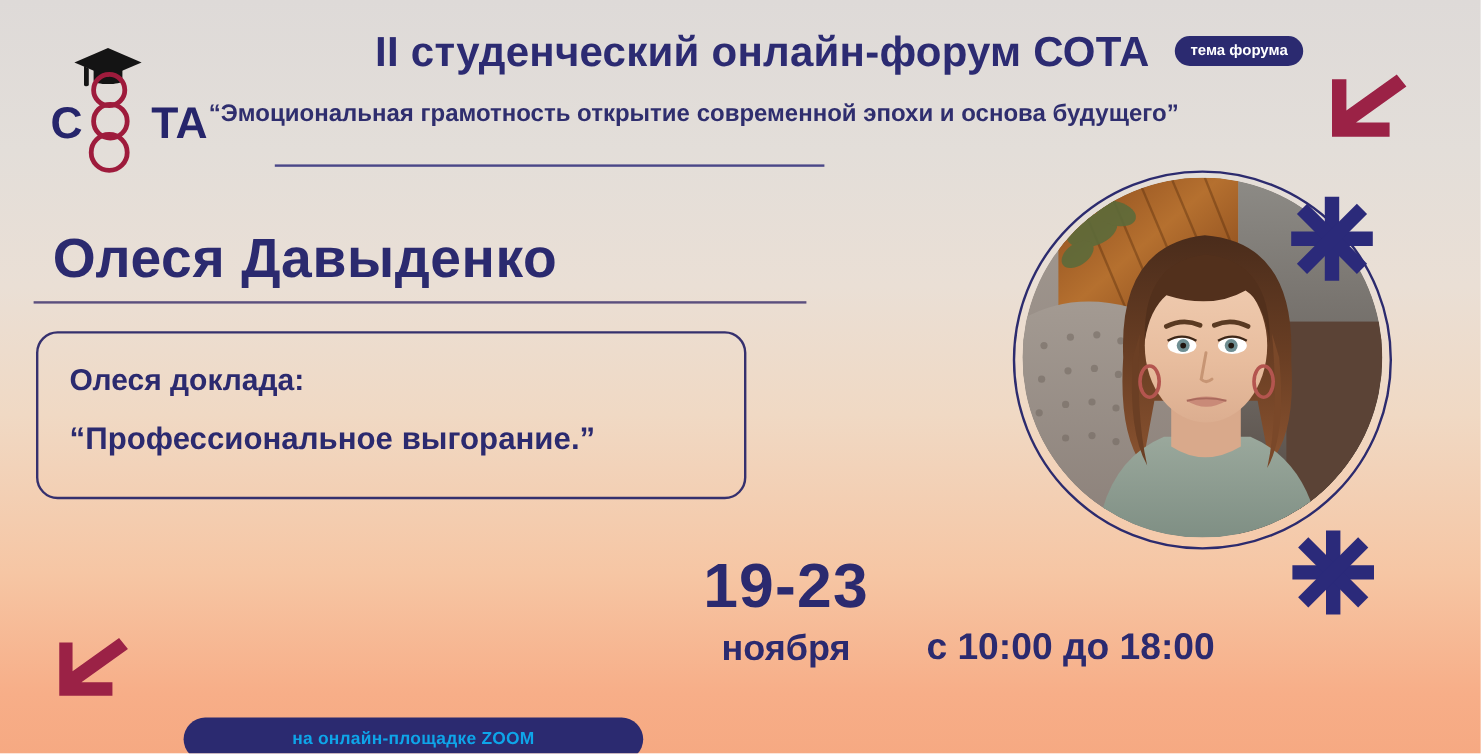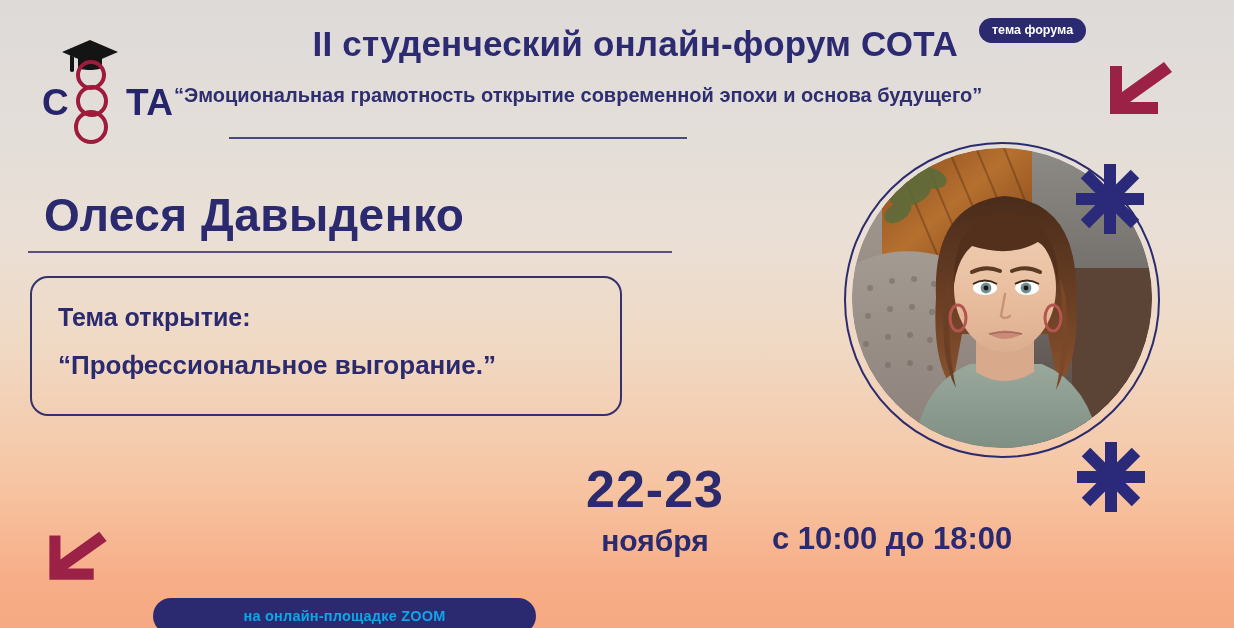--- a/index.html
+++ b/index.html
@@ -72,21 +72,21 @@
     width: 920px;
     text-align: left;
     font-size: 20px;
     font-weight: 600;
     color: #2f2e6e;
     white-space: nowrap;
   }
   .badge-topic {
     position: absolute;
     left: 979px;
-    top: 18px;
+    top: 30px;
     padding: 5px 13px 6px;
     border-radius: 14px;
     background: #2b2a70;
     color: #ffffff;
     font-size: 12.5px;
     font-weight: 600;
     white-space: nowrap;
   }
   .divider-header {
     position: absolute;
@@ -259,26 +259,26 @@
 
   <div class="title">II студенческий онлайн-форум СОТА</div>
   <div class="subtitle">“Эмоциональная грамотность открытие современной эпохи и основа будущего”</div>
   <div class="badge-topic">тема форума</div>
   <div class="divider-header"></div>
 
   <div class="speaker-name">Олеся Давыденко</div>
   <div class="divider-name"></div>
 
   <div class="topic-box">
-    <div class="topic-label">Тема открытие:</div>
+    <div class="topic-label">Олеся доклада:</div>
     <div class="topic-value">“Профессиональное выгорание.”</div>
   </div>
 
   <div class="date-block">
-    <div class="date-main">22-23</div>
+    <div class="date-main">19-23</div>
     <div class="date-month">ноября</div>
   </div>
   <div class="time-text">с 10:00 до 18:00</div>
 
   <div class="zoom-pill">на онлайн-площадке ZOOM</div>
 
   <div class="photo-wrap">
     <div class="photo-ring"></div>
     <div class="photo-circle">
       <svg width="300" height="300" viewBox="0 0 300 300">

